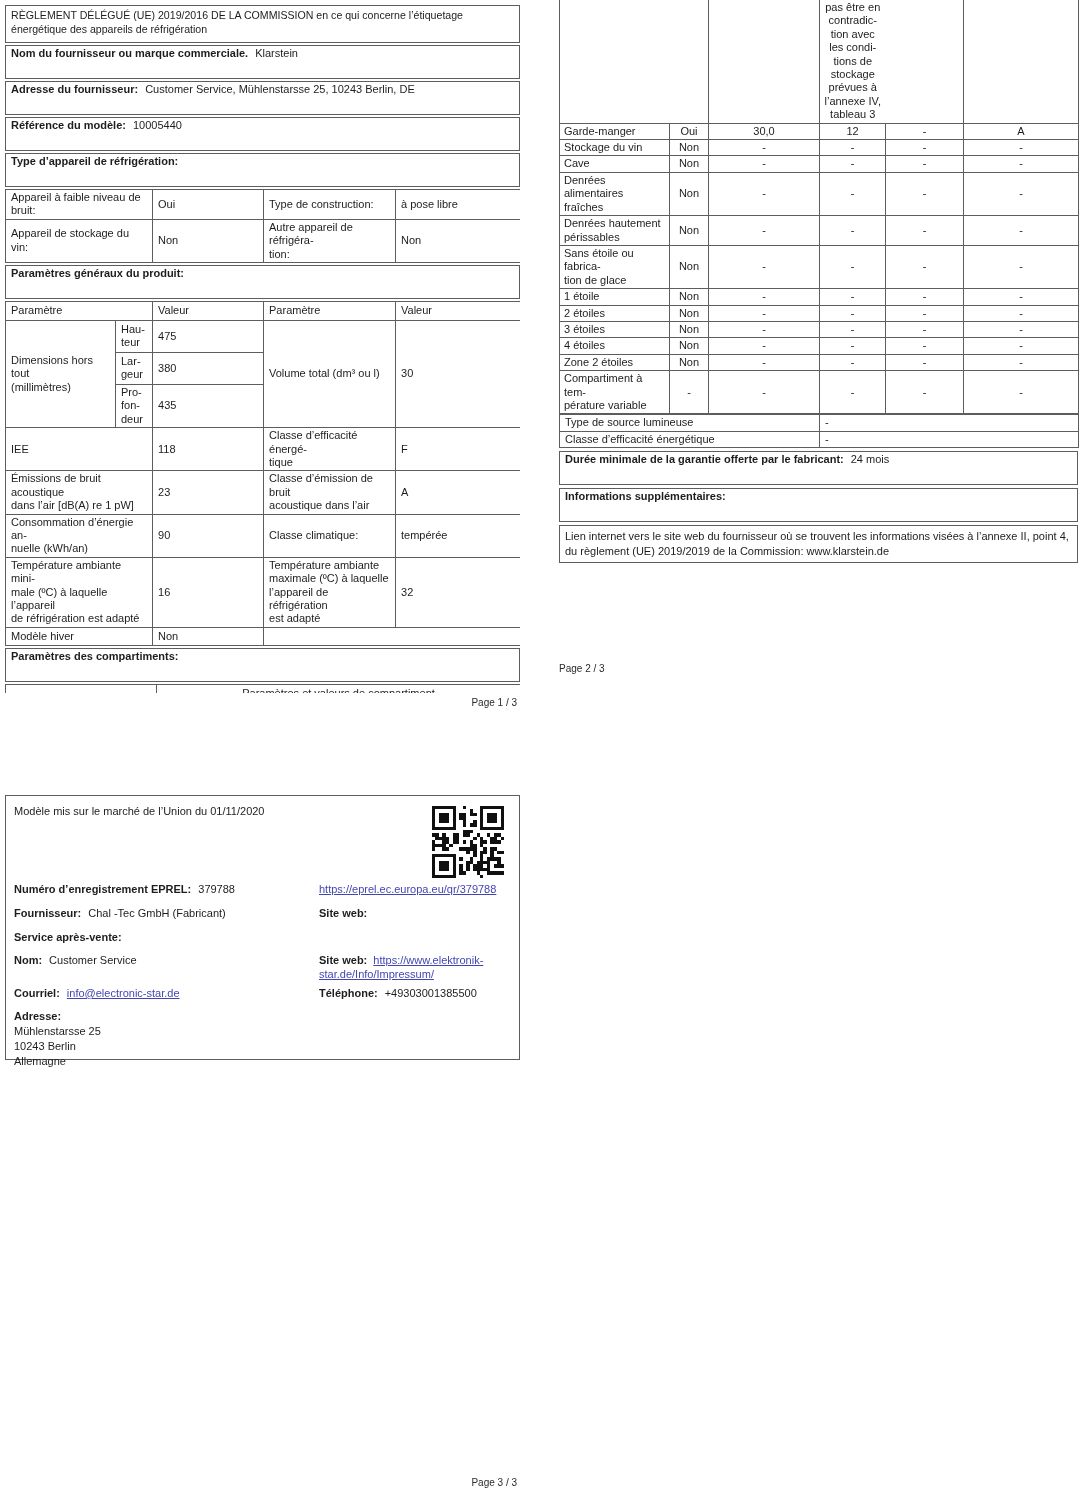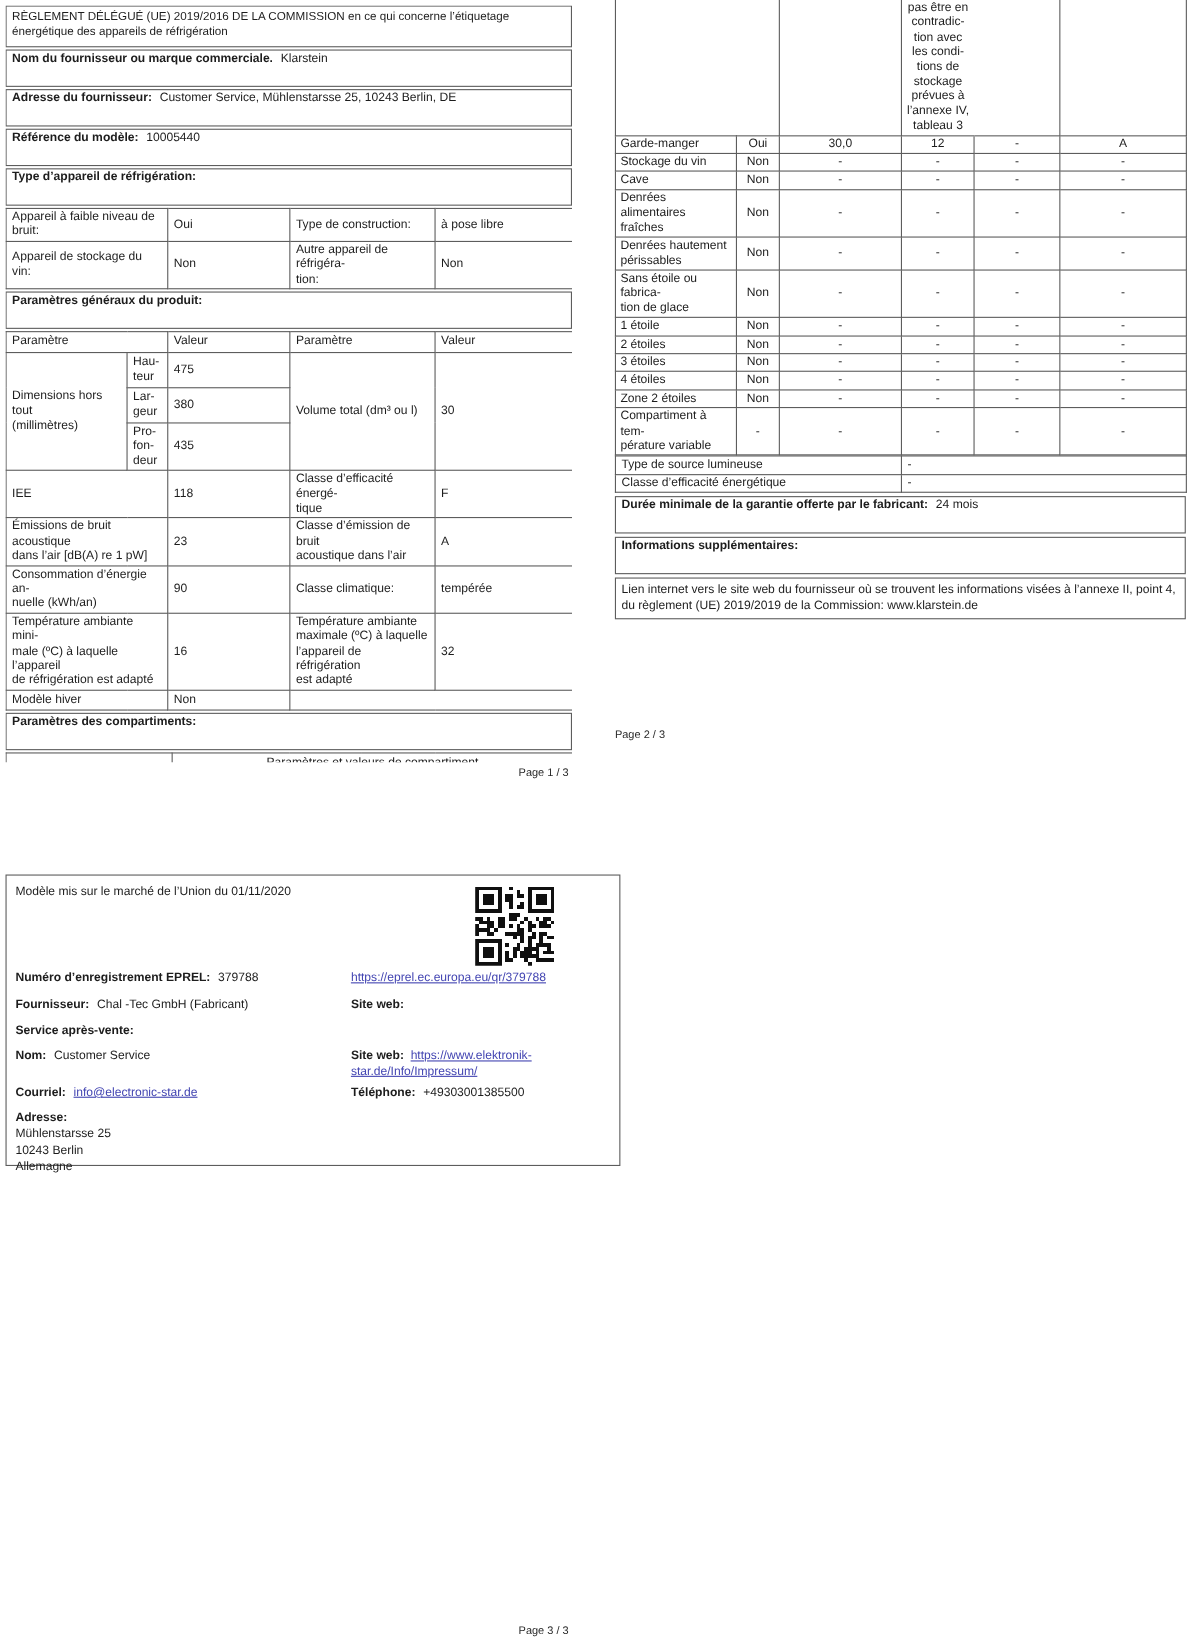--- a/index.html
+++ b/index.html
@@ -1,21 +1,21 @@
 <!DOCTYPE html>
 <html><head>
 <meta charset="utf-8">
 <style>
   html,body{margin:0;padding:0;background:#fff;}
   .canvas{position:relative;width:1082px;height:1500px;background:#fff;overflow:hidden;
           font-family:"Liberation Sans",sans-serif;color:#1d1d1d;font-size:11px;}
   .page{position:absolute;}
   #p1{left:5px;top:5px;width:515px;height:688px;overflow:hidden;}
   #p2{left:559px;top:0;width:519px;}
-  #p3{left:5px;top:795px;width:559px;height:265px;border:1px solid #5d5d5d;box-sizing:border-box;}
+  #p3{left:5px;top:795px;width:515px;height:265px;border:1px solid #5d5d5d;box-sizing:border-box;}
 
   .block{border:1px solid #5d5d5d;margin-top:2px;padding:1px 5px;line-height:1.25;box-sizing:border-box;}
   .block.first{margin-top:0;}
   .row1{height:34px;}
   h1.doctitle{margin:1px 0 2px;font-size:23px;line-height:1.15;font-weight:bold;letter-spacing:-0.2px;}
   .reg{margin:2px 0 4px;font-size:10.6px;line-height:1.32;}
   .b{font-weight:bold;}
   .kv .b{margin-right:7px;}
 
   table{border-collapse:collapse;width:100%;margin-top:2px;table-layout:fixed;}

